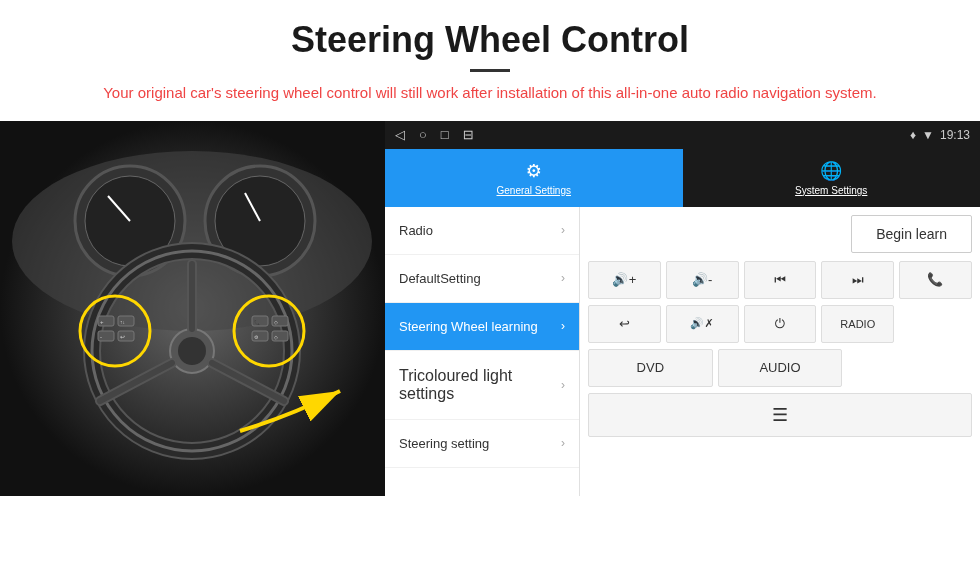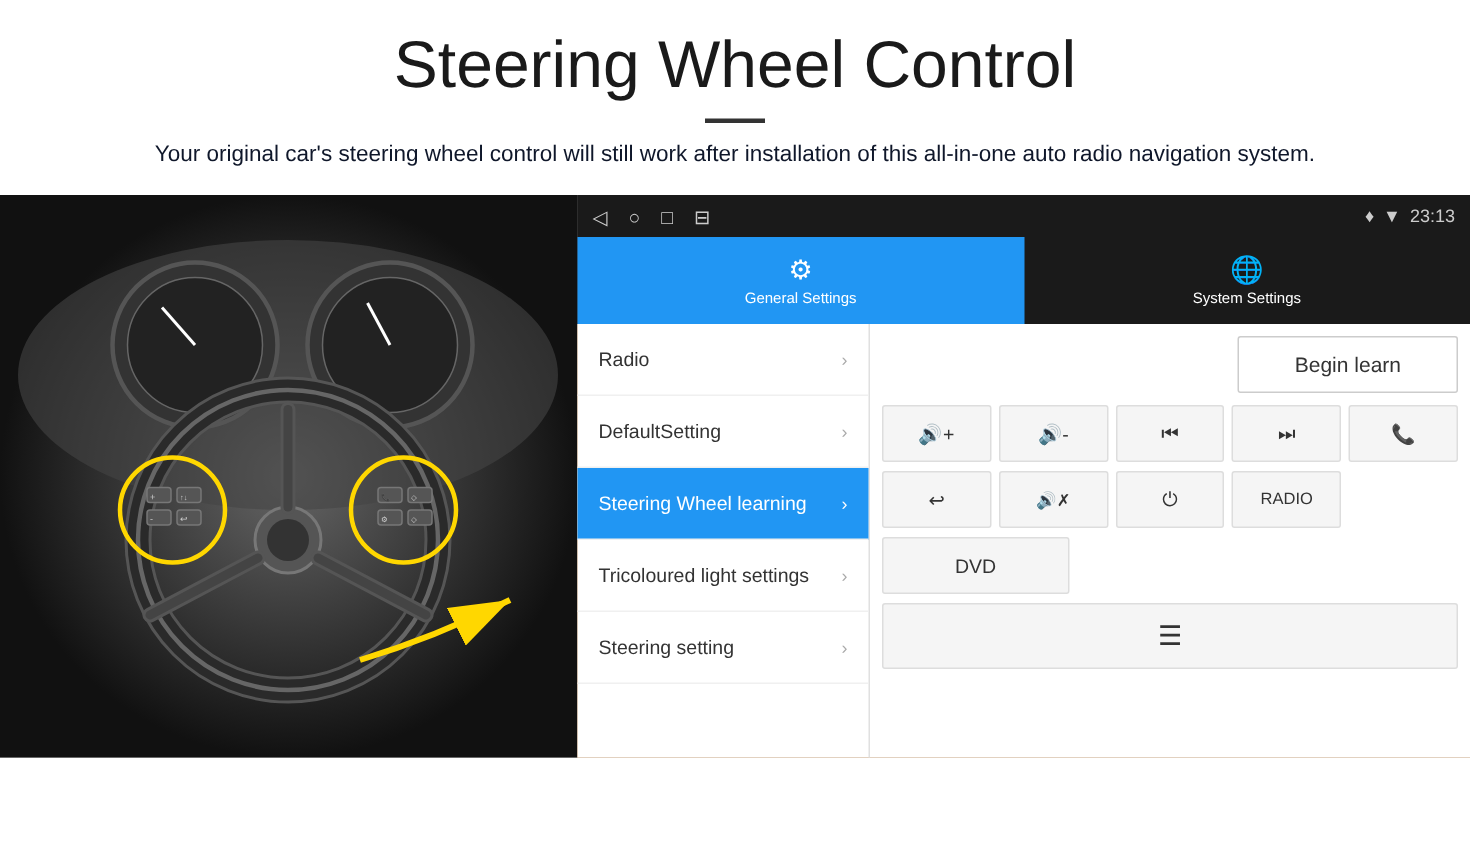--- a/index.html
+++ b/index.html
@@ -10,36 +10,36 @@
       background: #fff;
       overflow: hidden;
     }
 
     .page-header {
       text-align: center;
       padding: 18px 60px 10px;
     }
 
     .page-title {
-      font-size: 44px;
-      font-weight: 400;
+      font-size: 36px;
+      font-weight: 700;
       color: #1a1a1a;
       line-height: 1.2;
     }
 
     .title-divider {
       width: 40px;
       height: 3px;
       background: #333;
       margin: 8px auto 10px;
     }
 
     .page-subtitle {
       font-size: 15px;
-      color: #0f172a;
+      color: #ef4444;
       line-height: 1.5;
     }
 
     .main-content {
       display: flex;
       width: 980px;
       height: 375px;
       margin-top: 6px;
     }
 
@@ -120,20 +120,21 @@
     }
 
     .tab-icon {
       font-size: 18px;
       color: #fff;
     }
 
     .tab-label {
       font-size: 10px;
       color: #fff;
+      text-decoration: underline;
     }
 
     
     .android-main {
       display: flex;
       flex: 1;
       background: #fdba74;
     }
 
     
@@ -182,21 +183,21 @@
 
     .begin-learn-row {
       display: flex;
       justify-content: flex-end;
       margin-bottom: 2px;
     }
 
     .begin-learn-btn {
       background: #fff;
       border: 1px solid #ccc;
-      padding: 10px 37px;
+      padding: 10px 24px;
       font-size: 14px;
       color: #333;
       cursor: pointer;
       border-radius: 2px;
       text-align: center;
     }
 
     .control-grid {
       display: grid;
       grid-template-columns: repeat(5, 1fr);
@@ -350,21 +351,21 @@
     <div class="status-bar">
       <div class="status-bar-left">
         <span class="status-icon">◁</span>
         <span class="status-icon">○</span>
         <span class="status-icon">□</span>
         <span class="status-icon">⊟</span>
       </div>
       <div class="status-bar-right">
         <span>♦</span>
         <span>▼</span>
-        <span>23:13</span>
+        <span>19:13</span>
       </div>
     </div>
 
     <div class="tab-bar">
       <div class="tab-item active">
         <span class="tab-icon">⚙</span>
         <span class="tab-label">General Settings</span>
       </div>
       <div class="tab-item">
         <span class="tab-icon">🌐</span>
@@ -381,21 +382,21 @@
         </div>
         <div class="menu-item">
           <span>DefaultSetting</span>
           <span class="chevron">›</span>
         </div>
         <div class="menu-item active">
           <span>Steering Wheel learning</span>
           <span class="chevron">›</span>
         </div>
         <div class="menu-item">
-          <span style="font-size:13px;">Tricoloured light settings</span>
+          <span style="font-size:16px;">Tricoloured light settings</span>
           <span class="chevron">›</span>
         </div>
         <div class="menu-item">
           <span>Steering setting</span>
           <span class="chevron">›</span>
         </div>
       </div>
 
       <div class="right-panel">
 
@@ -413,20 +414,21 @@
 
         <div class="control-grid">
           <div class="ctrl-btn">↩</div>
           <div class="ctrl-btn" style="font-size:11px;">🔊✗</div>
           <div class="ctrl-btn">⏻</div>
           <div class="ctrl-btn text-sm">RADIO</div>
         </div>
 
         <div class="bottom-row">
           <div class="bottom-btn">DVD</div>
+          <div class="bottom-btn">AUDIO</div>
         </div>
 
         <div style="display:flex; gap:5px;">
           <div class="scan-btn" style="flex:1;">☰</div>
         </div>
 
       </div>
     </div>
   </div>
 </div>

